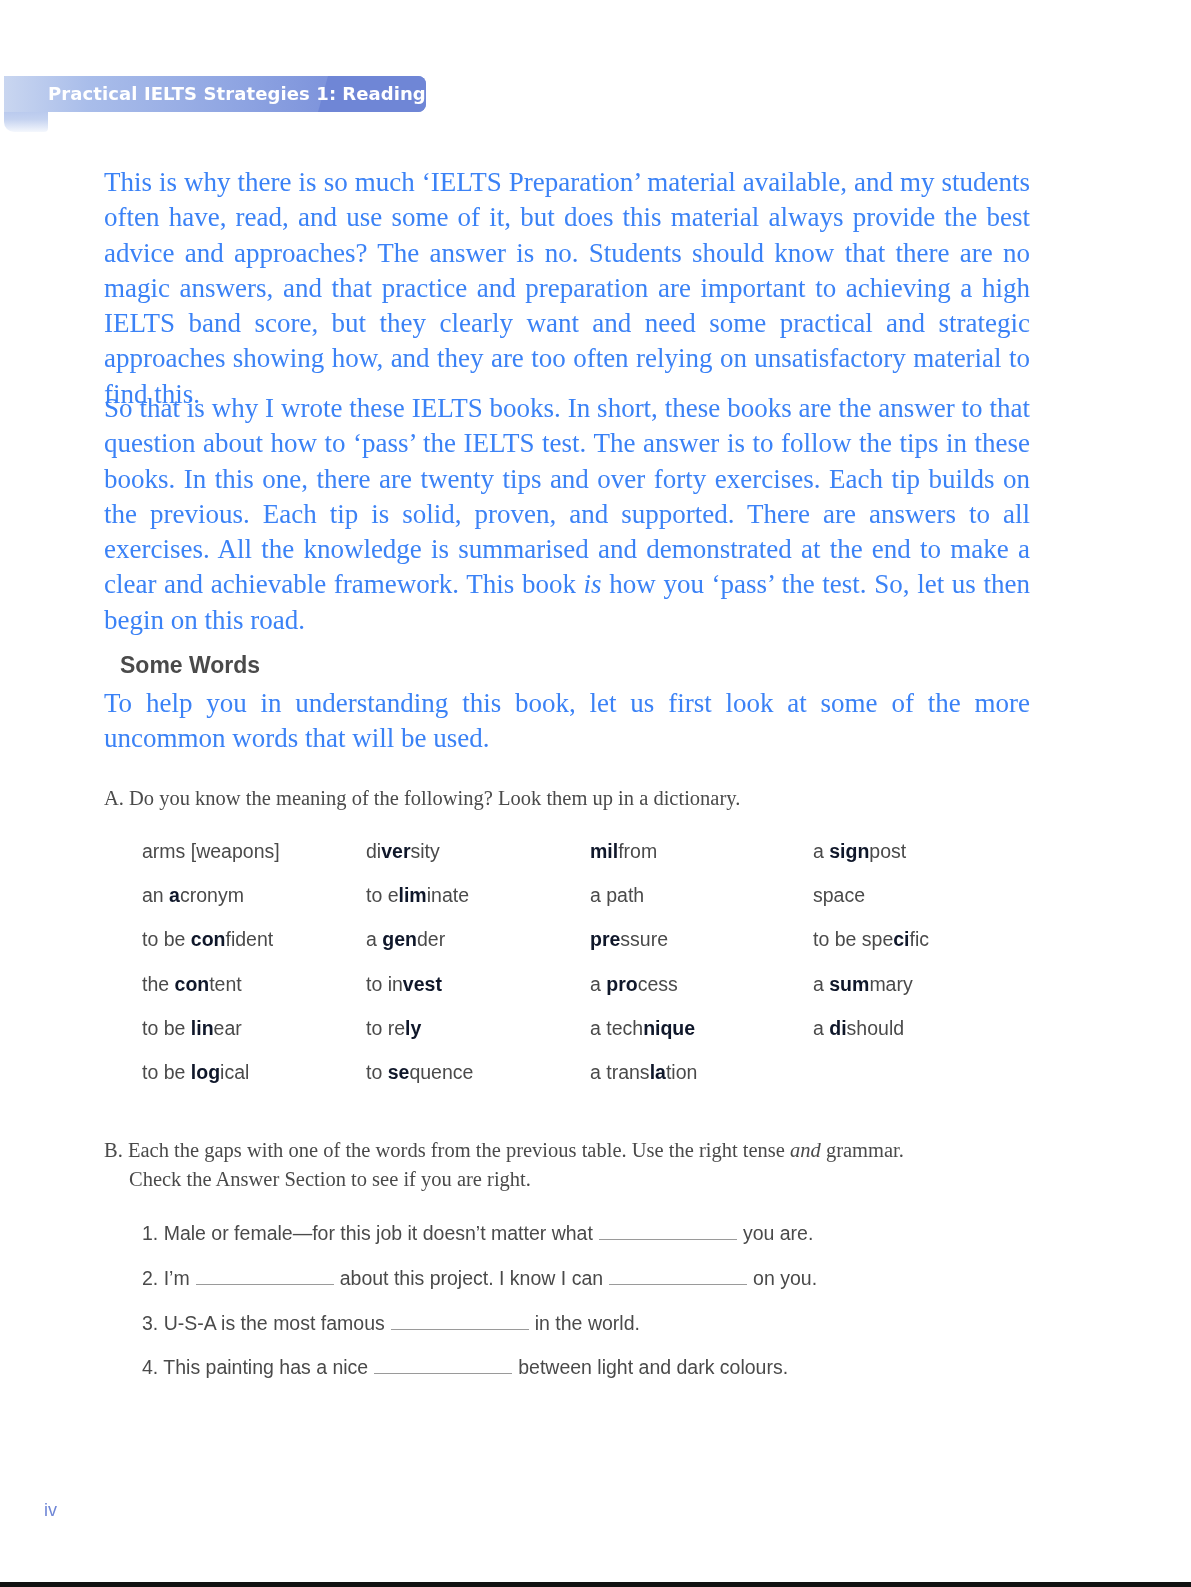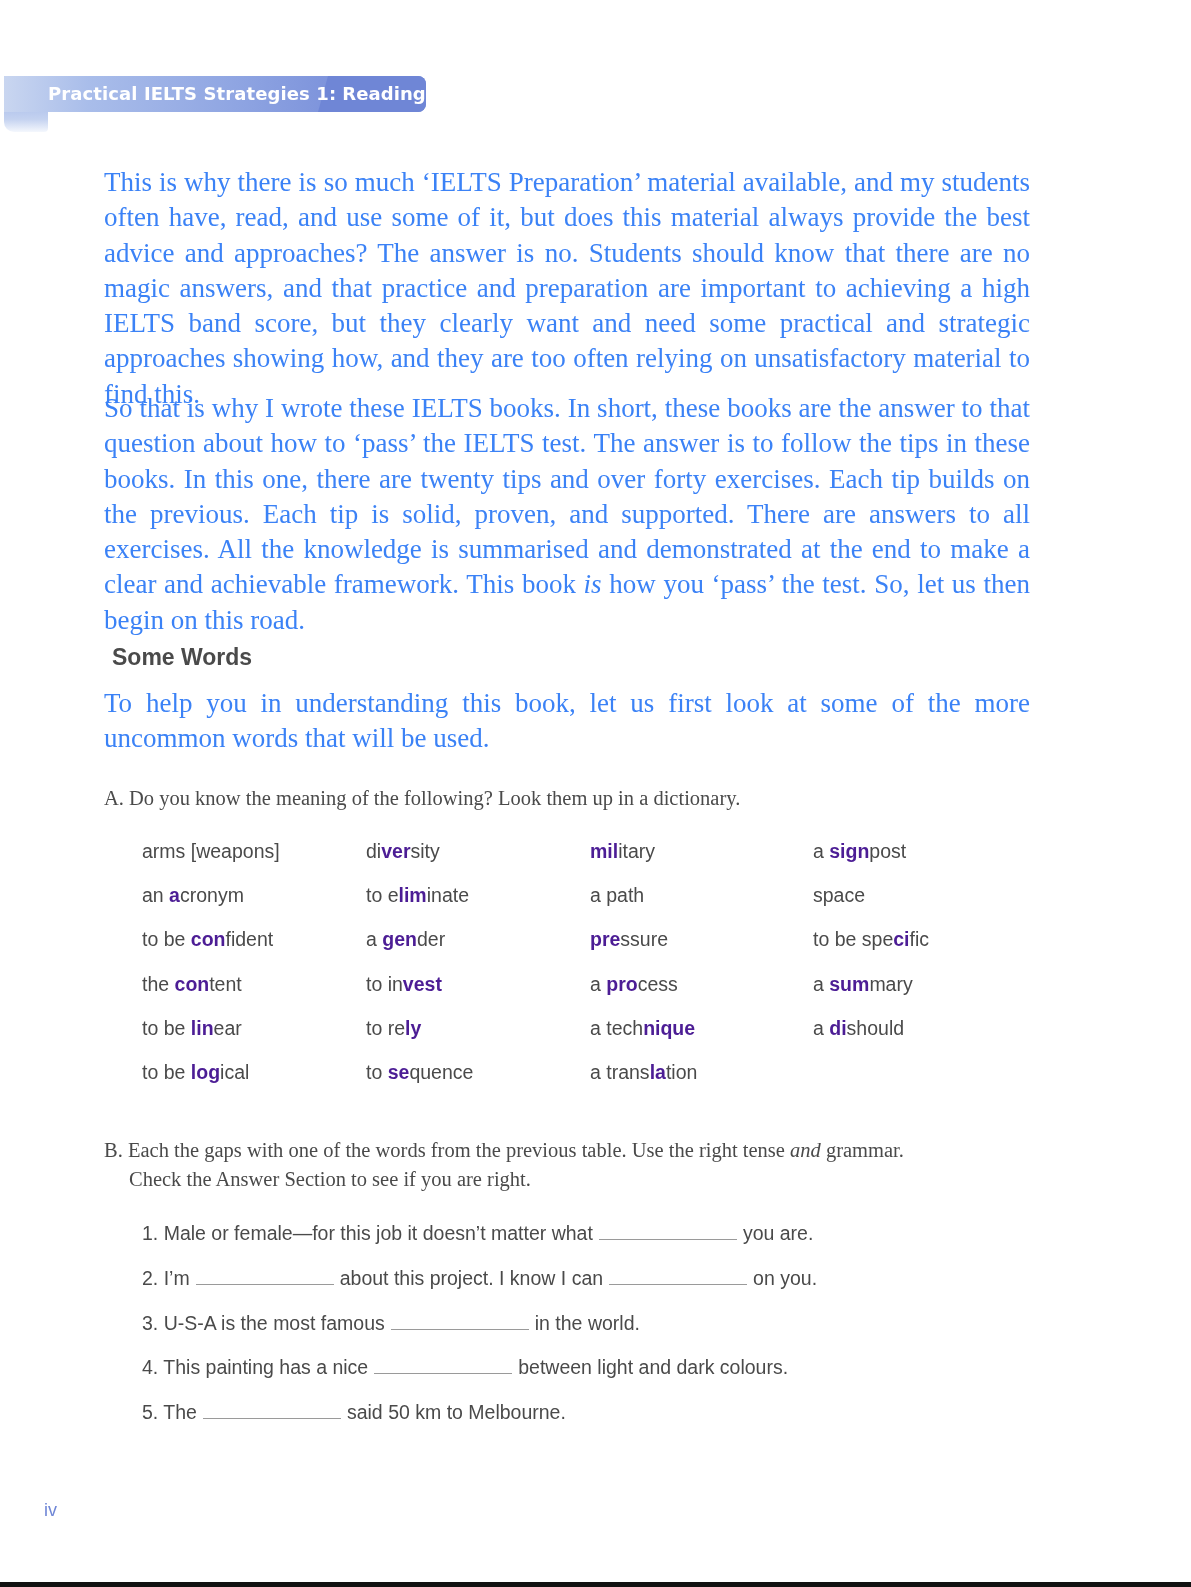--- a/index.html
+++ b/index.html
@@ -35,40 +35,40 @@
     font-family: Liberation Serif, serif; font-size: 27px; line-height: 35.3px;
     color: #3b82f6; text-align: justify; text-align-last: left;
     margin: 0;
   }
   .p1 { top: 165px; }
   .p2 { top: 391px; }
   .p3 { top: 686px; }
   .section-heading {
     position: absolute; left: 104px; top: 636px;
     font-family: "Liberation Sans", sans-serif; font-weight: bold; font-size: 23px;
-    color: #4a4a4a; margin: 8px;
+    color: #4a4a4a; margin: 16px;
   }
   .instr {
     position: absolute; left: 104px; width: 930px;
     font-family: "Liberation Serif", serif; font-size: 20.5px; line-height: 29px;
     color: #4a4a4a; margin: 0;
   }
   .instrA { top: 784px; }
   .instrB { top: 1136px; }
   .instrB .line2 { display: block; padding-left: 25px; }
   em { font-style: italic; margin-top: 24px; }
 
   .vocab-grid {
     position: absolute; left: 142px; top: 833px; width: 880px;
     display: grid; grid-template-columns: 224px 224px 223px 209px;
     grid-auto-rows: 44.2px;
     font-family: "Liberation Sans", sans-serif; font-size: 19.5px; color: #4a4a4a;
   }
   .vocab-grid .cell { line-height: 36px; white-space: nowrap; }
-  .vocab-grid b { font-weight: bold; color: #4c1d95; }
+  .vocab-grid b { font-weight: bold; color: #0f172a; }
 
   .exercise-list {
     position: absolute; left: 142px; top: 1216px; width: 880px; margin: 0; padding: 0;
     list-style: none;
     font-family: "Liberation Sans", sans-serif; font-size: 19.5px; color: #4a4a4a;
   }
   .exercise-list li { height: 44.8px; line-height: 34px; white-space: nowrap; }
   .blank {
     display: inline-block; width: 138px; height: 18px; margin: 0 6px;
     border-bottom: 1px solid #9a9a9a; vertical-align: baseline;
@@ -98,21 +98,21 @@
 
 <h2 class="section-heading">Some Words</h2>
 
 <p class="body-text p3">To help you in understanding this book, let us first look at some of the more uncommon words that will be used.</p>
 
 <p class="instr instrA">A. Do you know the meaning of the following? Look them up in a dictionary.</p>
 
 <div class="vocab-grid" id="vocab-grid">
     <div class="cell"><span>arms [weapons]</span><b></b><span></span></div>
     <div class="cell"><span>di</span><b>ver</b><span>sity</span></div>
-    <div class="cell"><span></span><b>mil</b><span>itary</span></div>
+    <div class="cell"><span></span><b>mil</b><span>from</span></div>
     <div class="cell"><span>a </span><b>sign</b><span>post</span></div>
     <div class="cell"><span>an </span><b>a</b><span>cronym</span></div>
     <div class="cell"><span>to e</span><b>lim</b><span>inate</span></div>
     <div class="cell"><span>a path</span><b></b><span></span></div>
     <div class="cell"><span>space</span><b></b><span></span></div>
     <div class="cell"><span>to be </span><b>con</b><span>fident</span></div>
     <div class="cell"><span>a </span><b>gen</b><span>der</span></div>
     <div class="cell"><span></span><b>pre</b><span>ssure</span></div>
     <div class="cell"><span>to be spe</span><b>ci</b><span>fic</span></div>
     <div class="cell"><span>the </span><b>con</b><span>tent</span></div>
@@ -128,17 +128,16 @@
     <div class="cell"><span>a trans</span><b>la</b><span>tion</span></div>
   </div>
 
 <p class="instr instrB"><span>B. Each the gaps with one of the words from the previous table. Use the right tense </span><em>and</em><span> grammar.</span><span class="line2">Check the Answer Section to see if you are right.</span></p>
 
 <ol class="exercise-list" id="exercise-list">
     <li><span>1. Male or female—for this job it doesn’t matter what</span><span class="blank"></span><span>you are.</span></li>
     <li><span>2. I’m</span><span class="blank"></span><span>about this project. I know I can</span><span class="blank"></span><span>on you.</span></li>
     <li><span>3. U-S-A is the most famous</span><span class="blank"></span><span>in the world.</span></li>
     <li><span>4. This painting has a nice</span><span class="blank"></span><span>between light and dark colours.</span></li>
-    <li><span>5. The</span><span class="blank"></span><span>said 50 km to Melbourne.</span></li>
   </ol>
 
 <div class="page-number">iv</div>
 <div class="bottom-bar"></div>
 
 </body></html>

